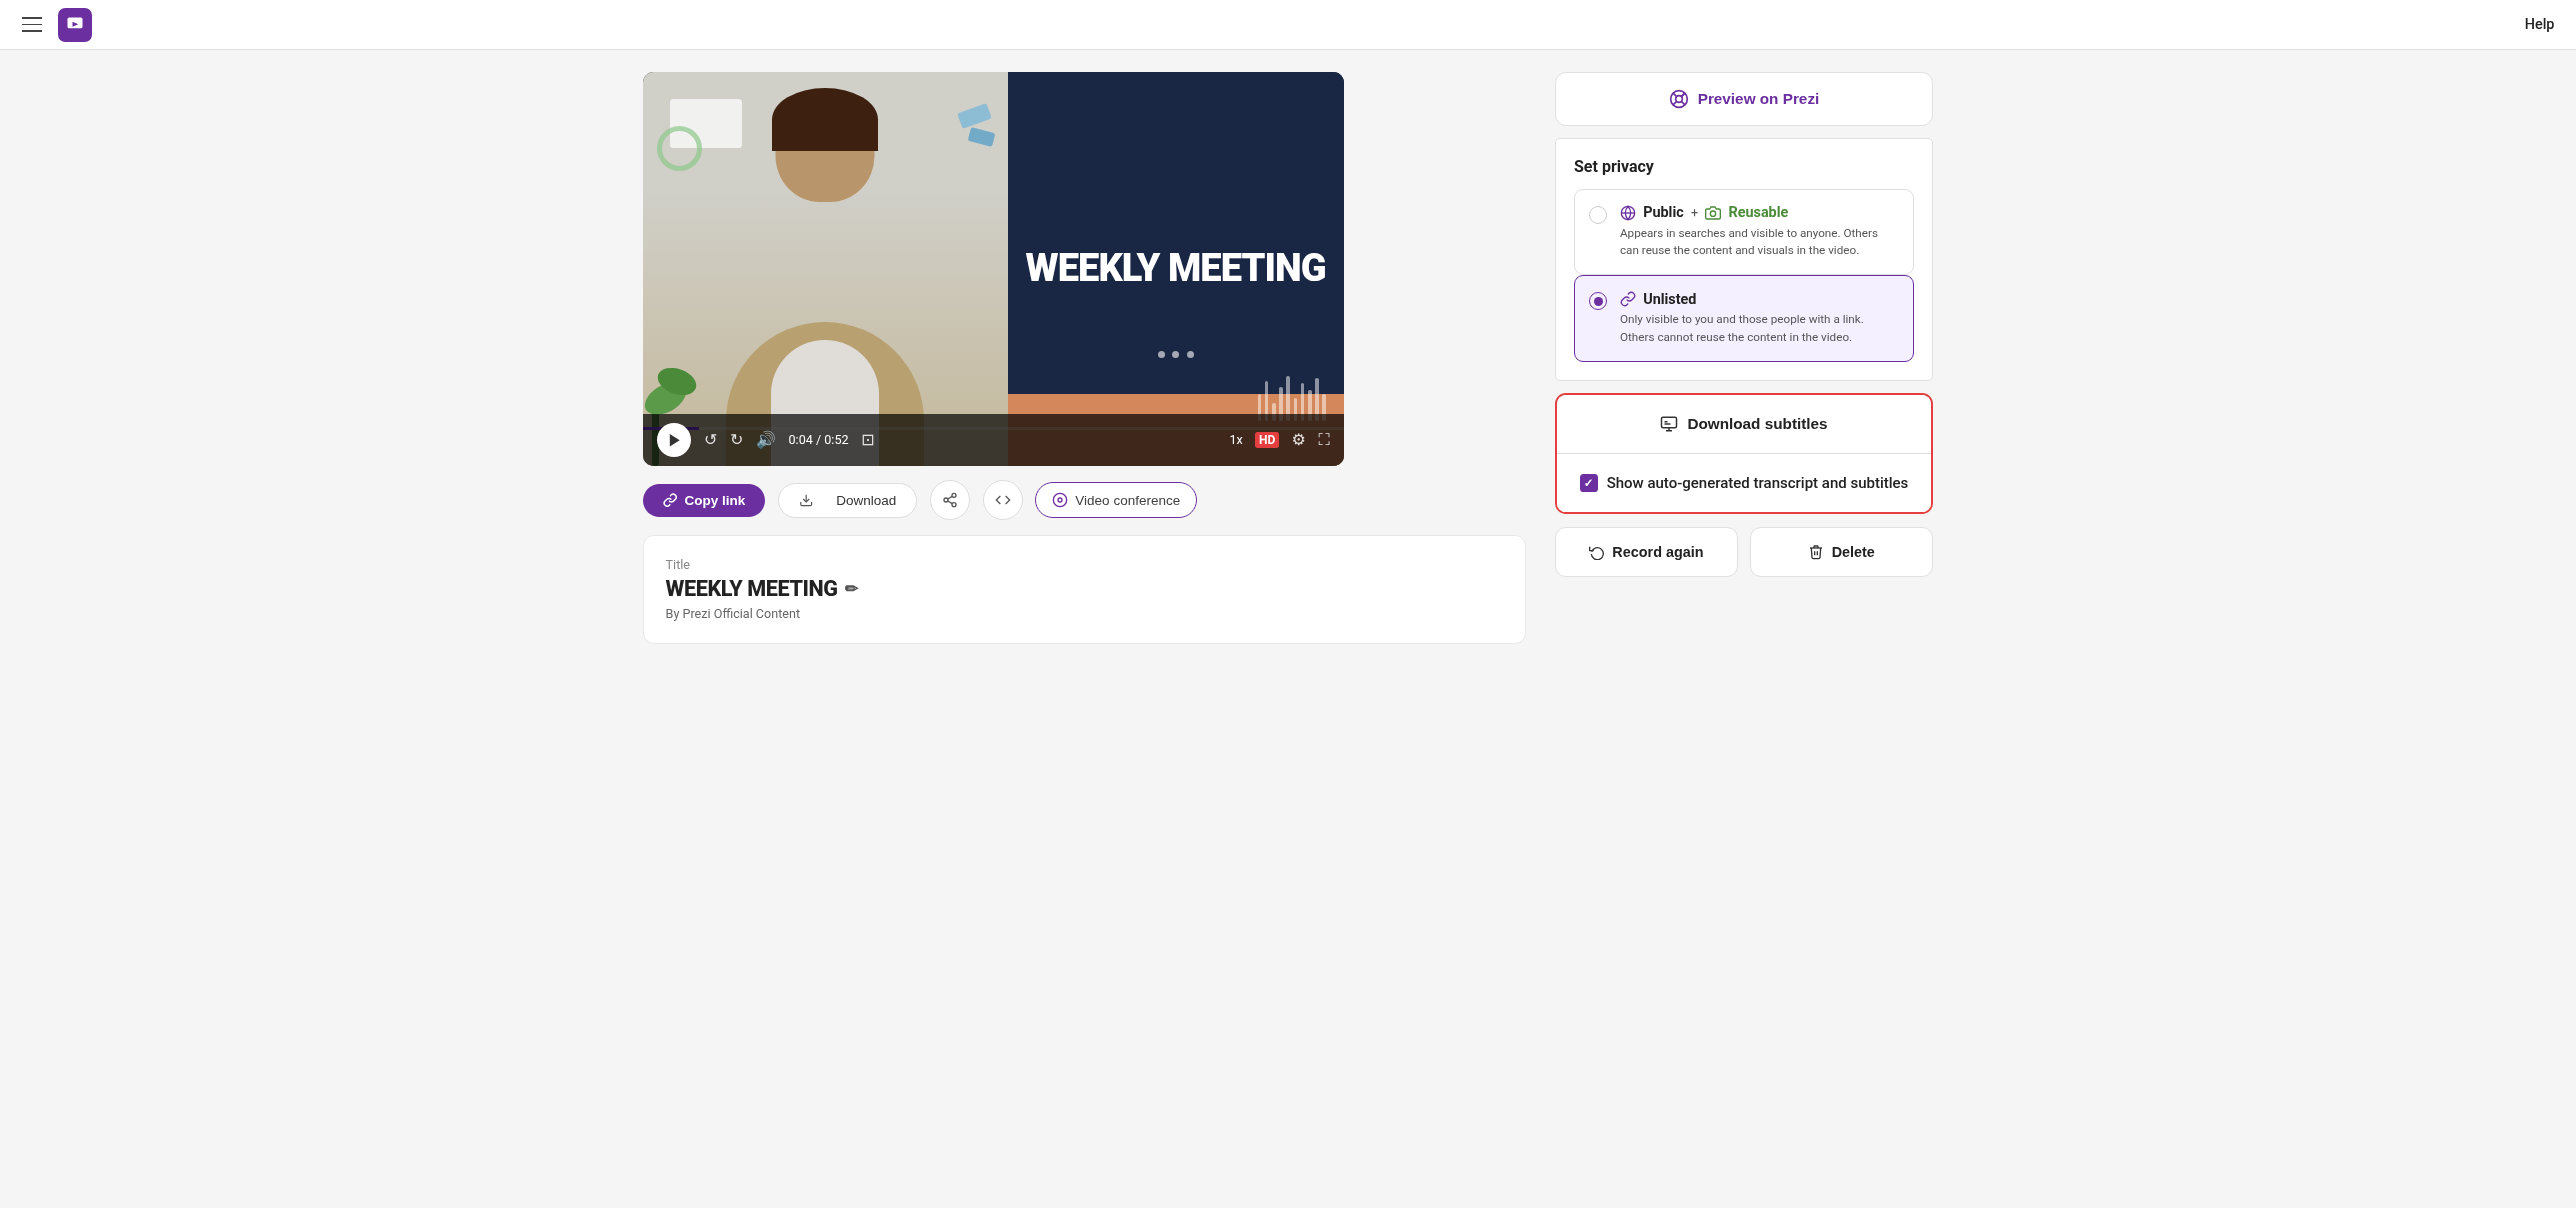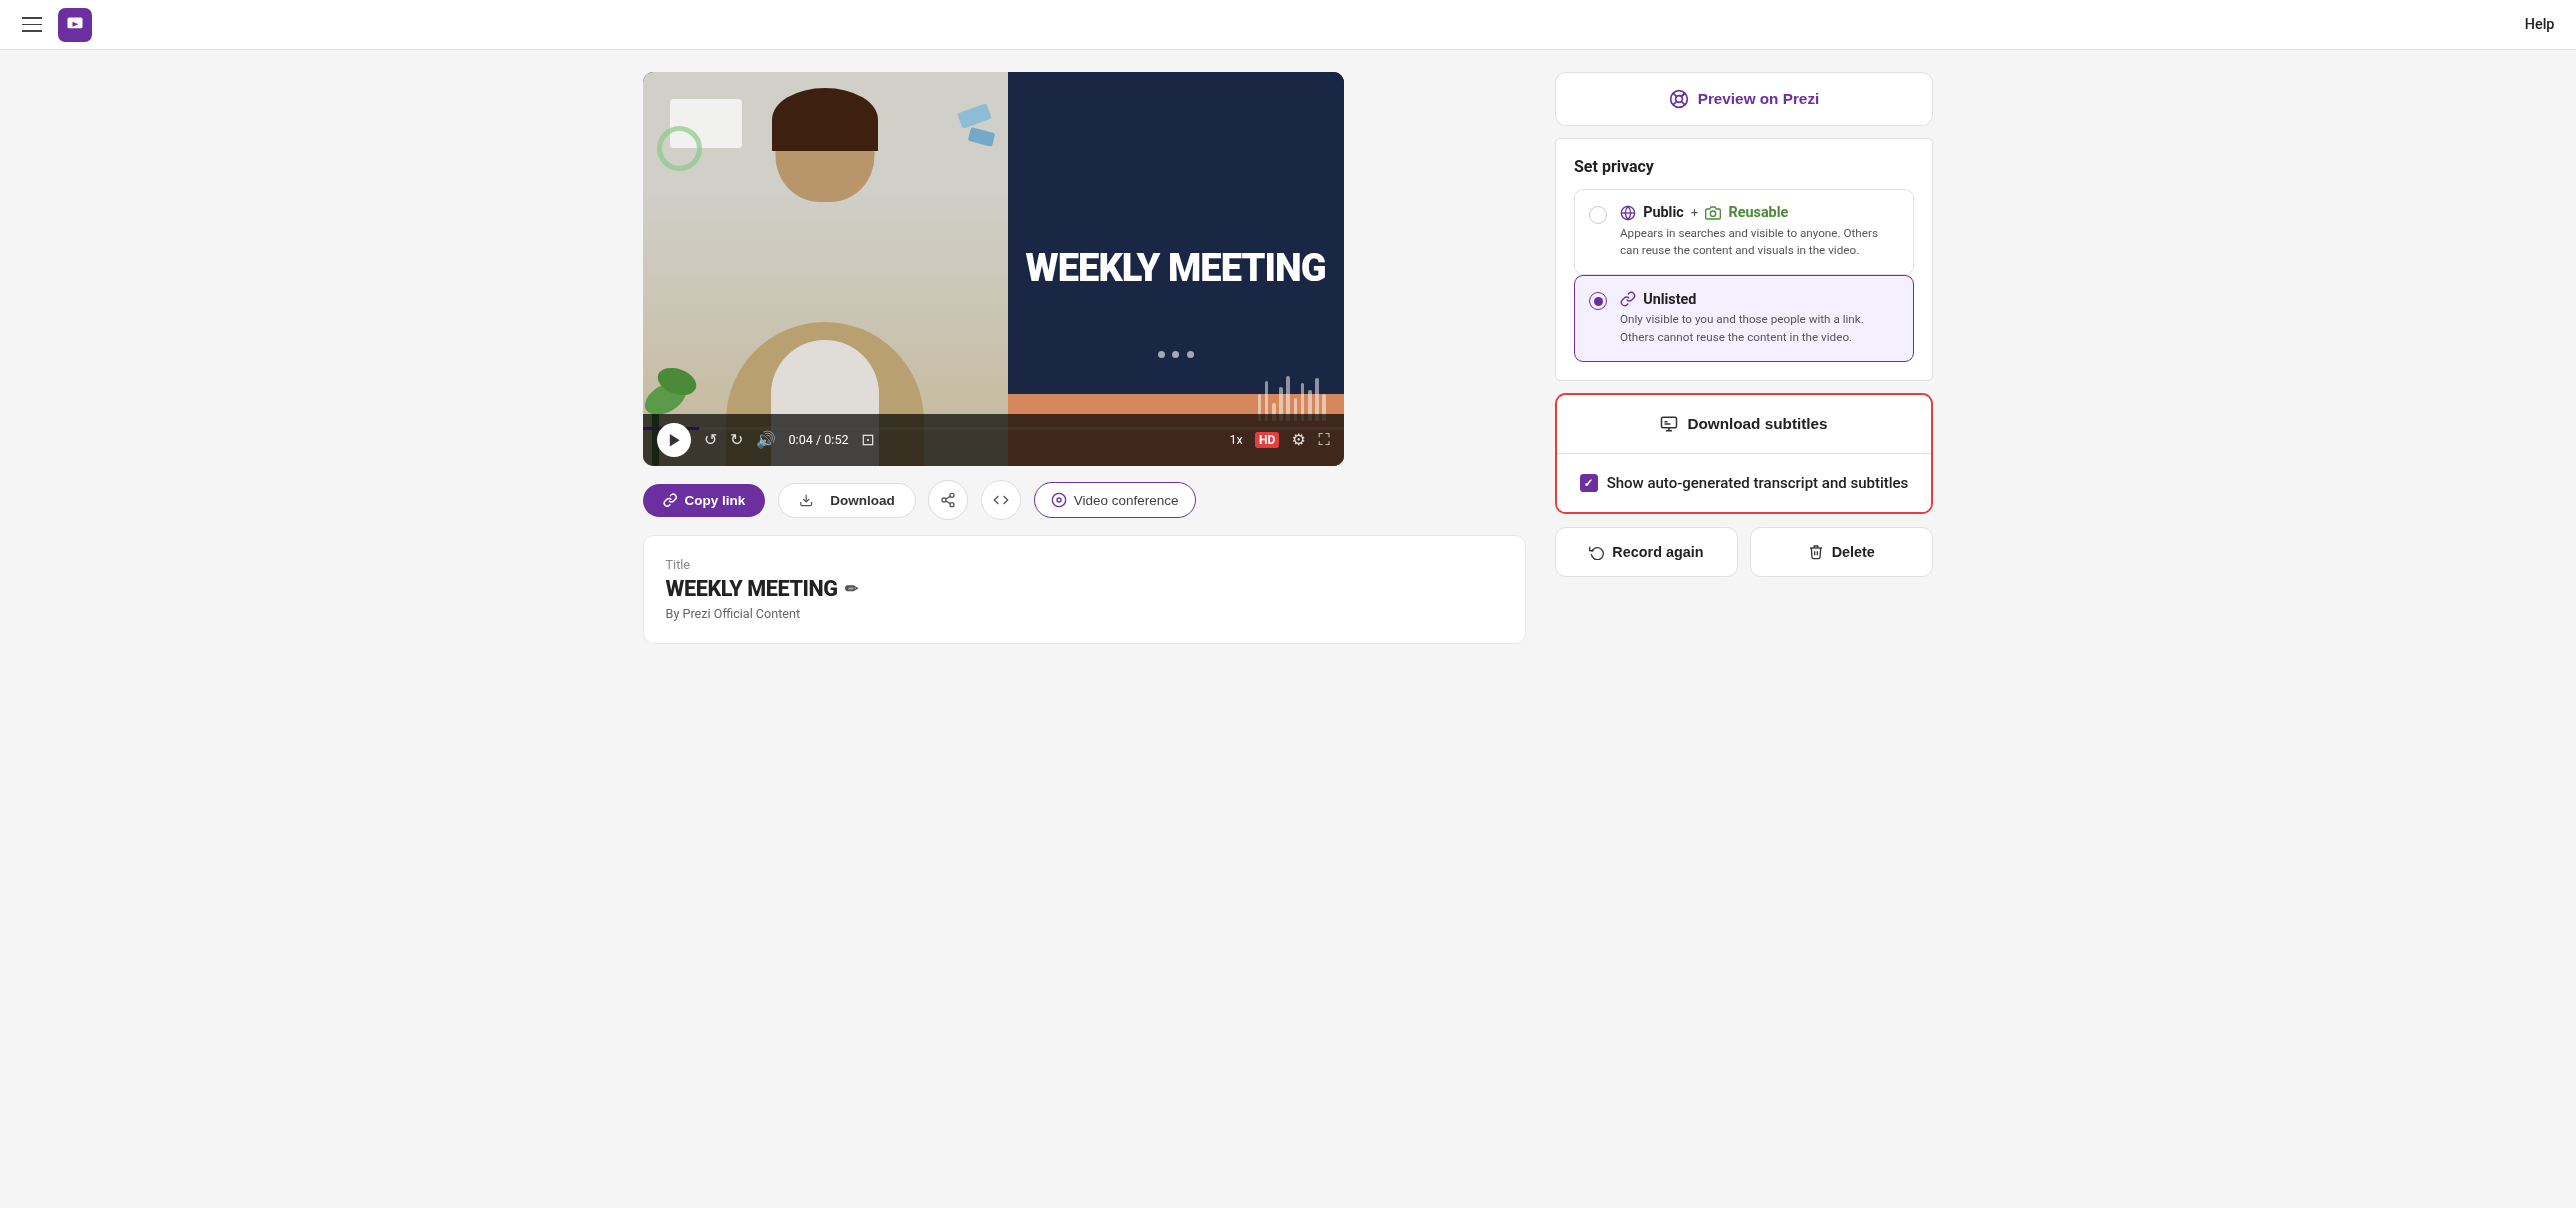--- a/index.html
+++ b/index.html
@@ -242,25 +242,25 @@
       align-items: center;
       gap: 7.2px;
     }
     .btn-download {
       background: white;
       color: #333;
       border: 1.3px solid #ddd;
       border-radius: 21.6px;
       padding: 9px 20px;
       font-size: 13.5px;
-      font-weight: 700;
-      cursor: pointer;
-      display: flex;
-      align-items: center;
-      gap: 17px;
+      font-weight: 400;
+      cursor: pointer;
+      display: flex;
+      align-items: center;
+      gap: 23px;
     }
     .btn-icon-round {
       width: 40px;
       height: 40px;
       border-radius: 50%;
       border: 1.3px solid #ddd;
       background: white;
       display: flex;
       align-items: center;
       justify-content: center;

